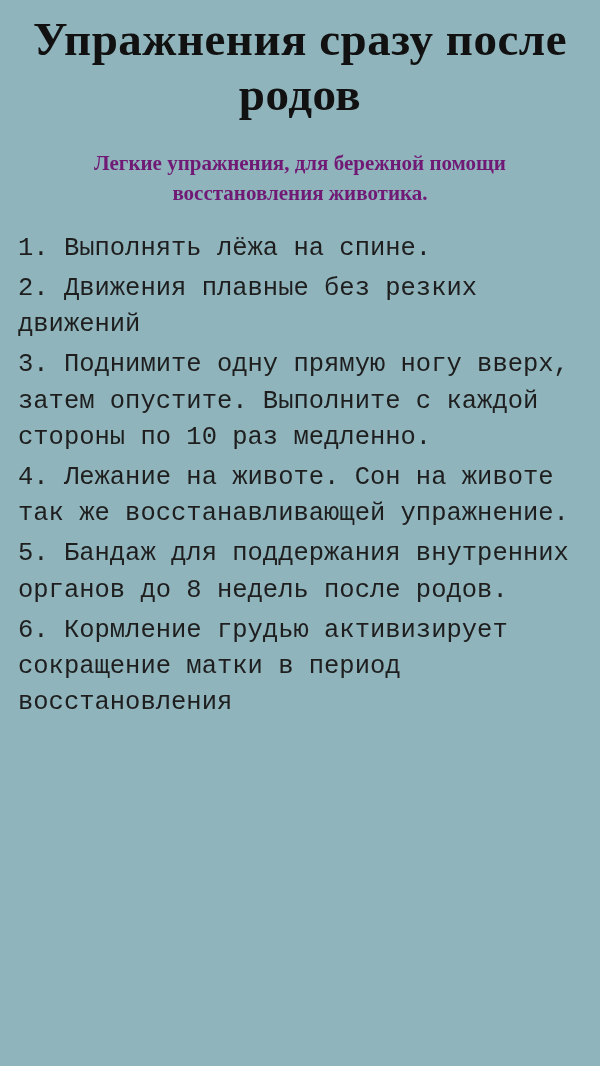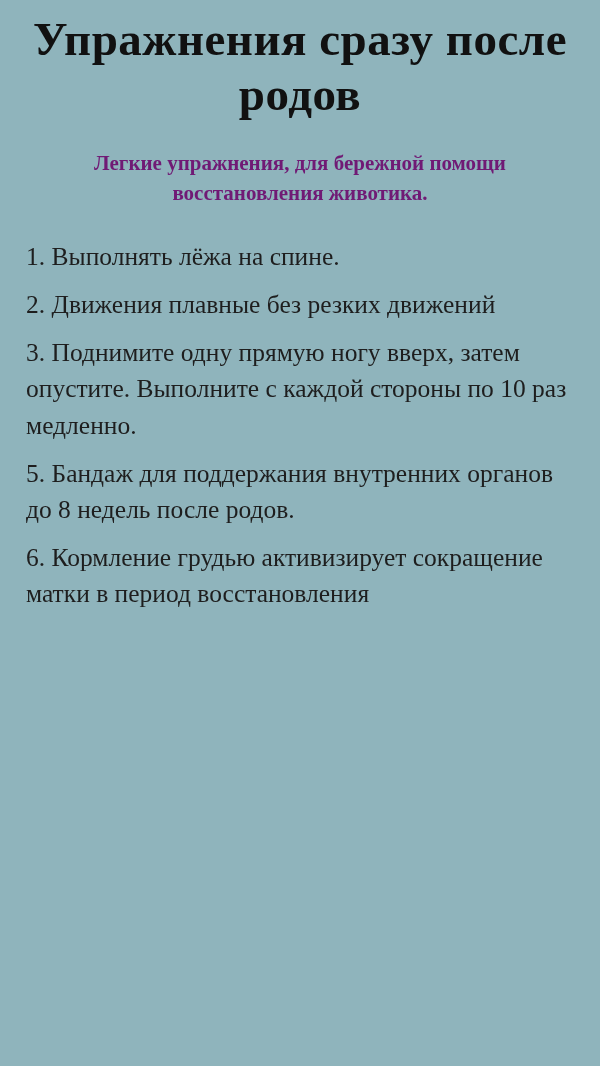--- a/index.html
+++ b/index.html
@@ -41,39 +41,40 @@
     color: #701a75;
     margin: 0;
     padding: 26px 28px 0 28px;
   }
   .steps {
     margin: 0;
     padding: 18px 14px 0 14px;
     list-style: none;
   }
   .step {
-    font-family: Liberation Serif, serif;
+    font-family: Liberation Mono, monospace;
     font-size: 25.5px;
     line-height: 1.42;
     color: #1e1e1e;
-    margin: 12px;
+    margin: 4px;
     padding: 0;
     text-align: left;
   }
 </style>
 </head>
 <body>
 
 <div class="page">
 
   <h1 class="title">Упражнения сразу после родов</h1>
 
   <p class="subtitle">Легкие упражнения, для бережной помощи восстановления животика.</p>
 
   <div class="steps">
     <p class="step">1. Выполнять лёжа на спине.</p>
     <p class="step">2. Движения плавные без резких движений</p>
     <p class="step">3. Поднимите одну прямую ногу вверх, затем опустите. Выполните с каждой стороны по 10 раз медленно.</p>
+    <p class="step">4. Лежание на животе. Сон на животе так же восстанавливающей упражнение.</p>
     <p class="step">5. Бандаж для поддержания внутренних органов до 8 недель после родов.</p>
     <p class="step">6. Кормление грудью активизирует сокращение матки в период восстановления</p>
   </div>
 
 </div>
 
 </body></html>

